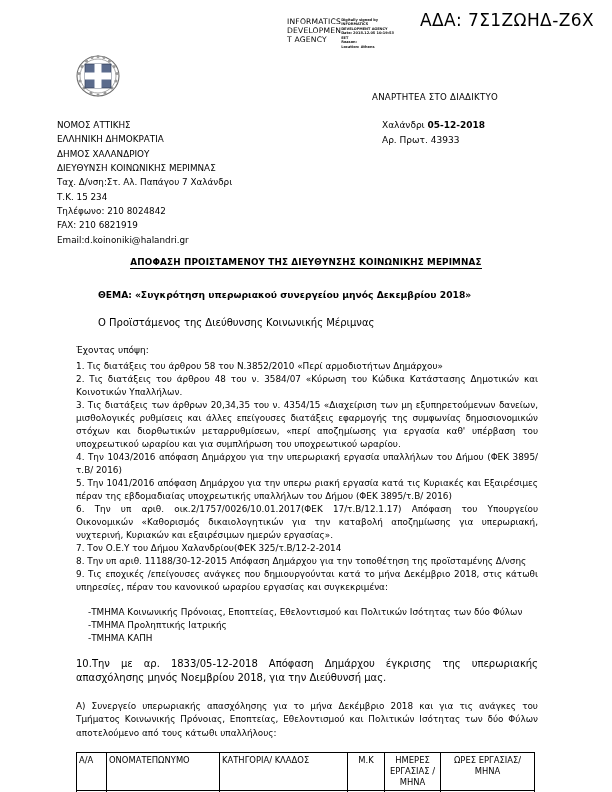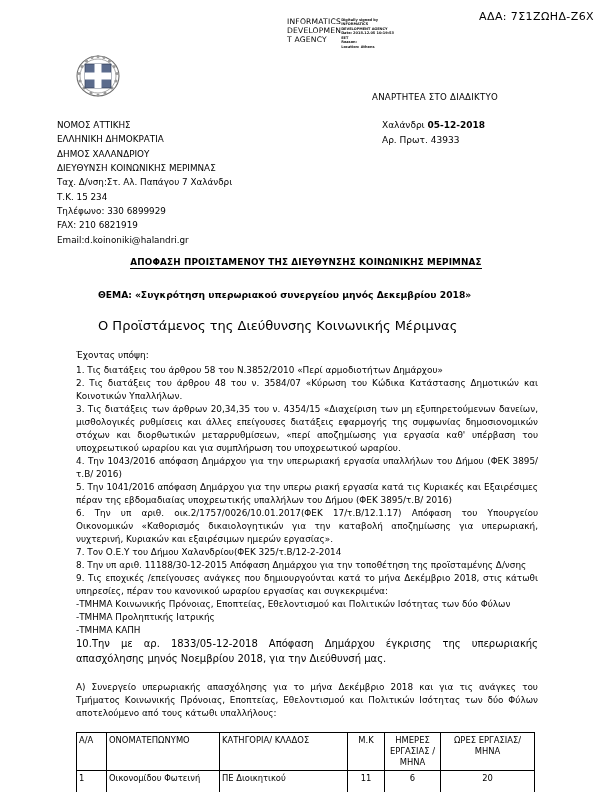--- a/index.html
+++ b/index.html
@@ -13,21 +13,21 @@
     position: relative;
     font-family: "DejaVu Sans", "Liberation Sans", sans-serif;
     color: #000000;
     overflow: hidden;
   }
 
   
   .ada-line {
     position: absolute;
     top: 10px; right: 18px;
-    font-size: 11px;
+    font-size: 17px;
     letter-spacing: 0.4px;
     white-space: nowrap;
   }
   .sigblock {
     position: absolute;
     top: 18px; left: 287px;
     display: flex;
     align-items: flex-start;
   }
   .sig-left {
@@ -100,39 +100,39 @@
     line-height: 1.48;
   }
   .subject {
     margin: 0 0 2px 22px;
     font-size: 9.2px;
   }
   .subject .lbl { font-weight: bold; }
   .subject .val { font-weight: bold; }
   .intro {
     margin: 14px 0 0 22px;
-    font-size: 13px;
+    font-size: 10px;
   }
   .having { margin: 14px 0 0 0; }
 
   ol.cites {
     list-style: none;
     margin: 2px 0 0 0;
     padding: 0;
   }
   ol.cites li {
     margin: 0 0 0 0;
     text-align: justify;
     text-justify: inter-word;
     font-size: 8.85px;
     line-height: 1.47;
   }
 
   .dept-list {
-    margin: 0;
+    margin: 12px;
     padding: 0;
     list-style: none;
   }
   .dept-list li {
     font-size: 8.85px;
     line-height: 1.47;
   }
 
   .sygkrotei {
     text-align: center;
@@ -240,21 +240,21 @@
   </div>
 </div>
 
 <div class="authority">
   <div>ΝΟΜΟΣ ΑΤΤΙΚΗΣ</div>
   <div>ΕΛΛΗΝΙΚΗ ΔΗΜΟΚΡΑΤΙΑ</div>
   <div>ΔΗΜΟΣ ΧΑΛΑΝΔΡΙΟΥ</div>
   <div>ΔΙΕΥΘΥΝΣΗ ΚΟΙΝΩΝΙΚΗΣ ΜΕΡΙΜΝΑΣ</div>
   <div>Ταχ. Δ/νση:Στ. Αλ. Παπάγου 7  Χαλάνδρι</div>
   <div>Τ.Κ. 15 234</div>
-  <div>Τηλέφωνο: 330 6899929</div>
+  <div>Τηλέφωνο: 210 8024842</div>
   <div>FAX: 210 6821919</div>
   <div>Email:d.koinoniki@halandri.gr</div>
 </div>
 
 <div class="decision-title">
   <span>ΑΠΟΦΑΣΗ ΠΡΟΙΣΤΑΜΕΝΟΥ ΤΗΣ ΔΙΕΥΘΥΝΣΗΣ ΚΟΙΝΩΝΙΚΗΣ ΜΕΡΙΜΝΑΣ</span>
 </div>
 
 <div class="body-area">
 

